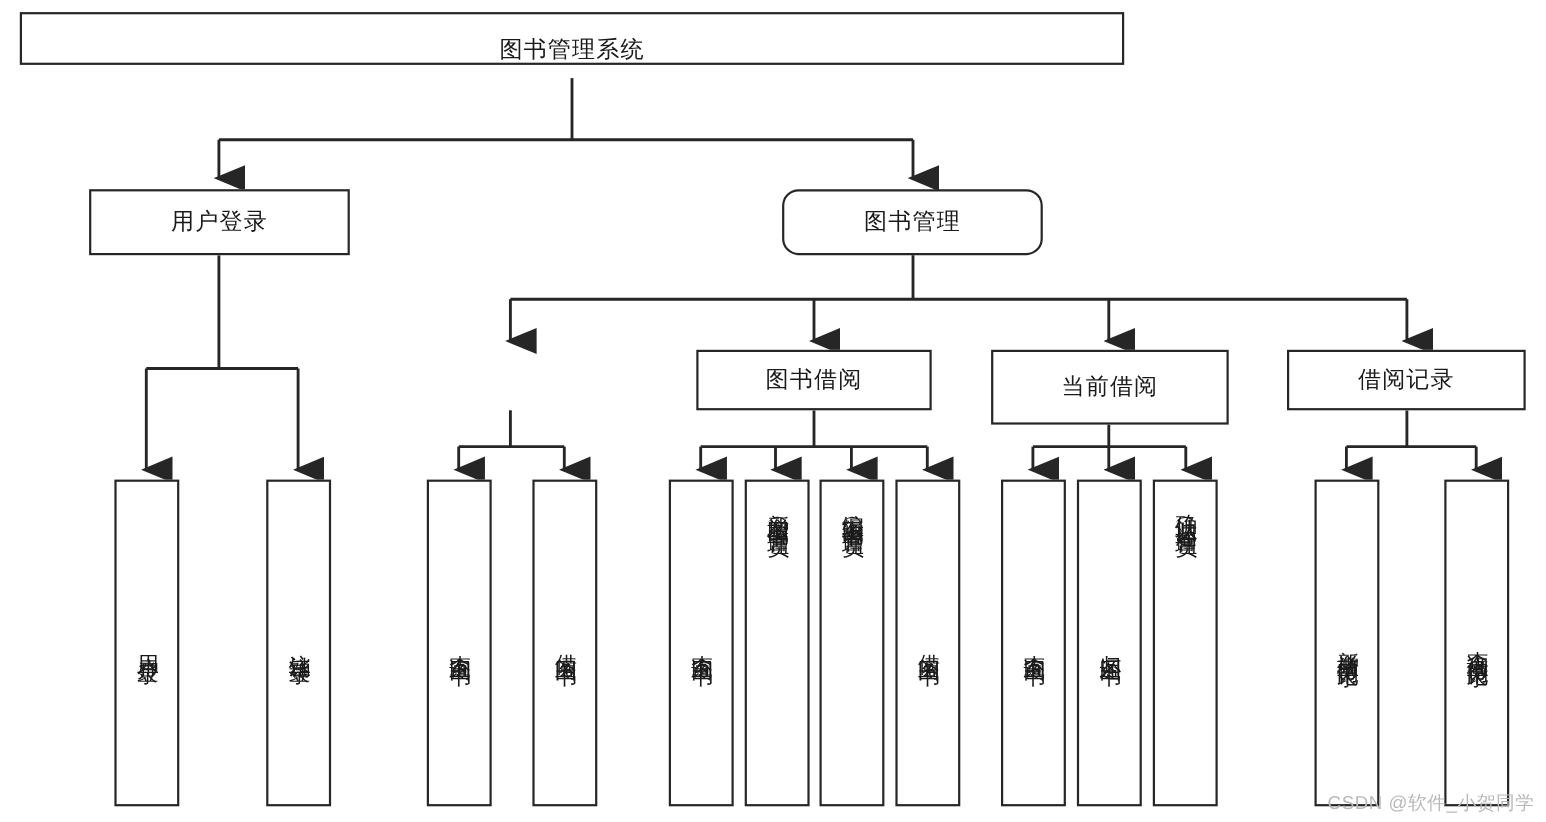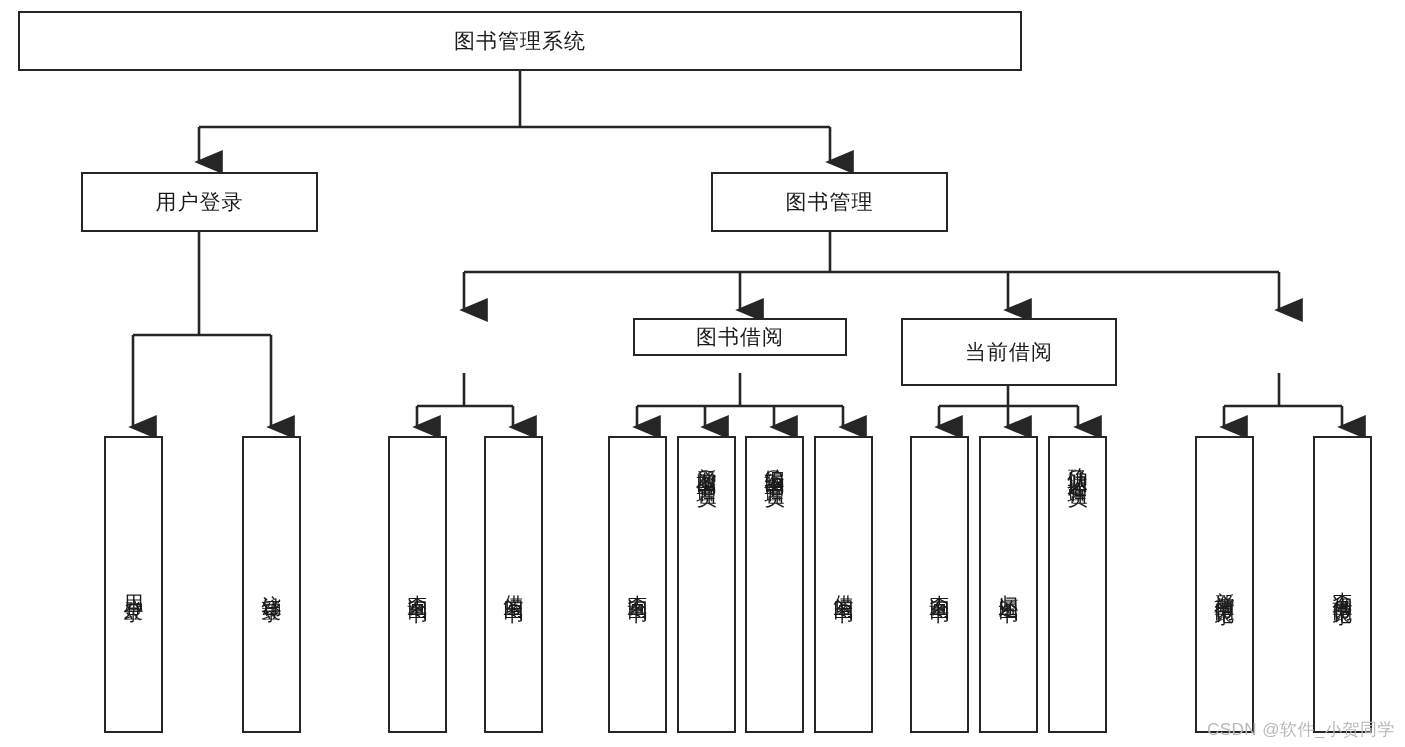--- a/index.html
+++ b/index.html
@@ -123,37 +123,40 @@
       <path d="M 1008 406 L 1008 427" marker-end="url(#arrow)"></path>
       <path d="M 1078 406 L 1078 427" marker-end="url(#arrow)"></path>
 
       <path d="M 1279 373 L 1279 406"></path>
       <path d="M 1224 406 L 1342 406"></path>
       <path d="M 1224 406 L 1224 427" marker-end="url(#arrow)"></path>
       <path d="M 1342 406 L 1342 427" marker-end="url(#arrow)"></path>
     </g>
   </svg>
 
-  <div class="node-box" style="left:18px; top:11px; width:1004px; height:60px;">
+  <div class="node-box" style="left:18px; top:11px; width:1004px; height:48px;align-items:flex-end;">
     <span class="node-label">图书管理系统</span>
   </div>
 
   <div class="node-box" style="left:81px; top:172px; width:237px; height:60px;">
     <span class="node-label">用户登录</span>
   </div>
-  <div class="node-box" style="left:711px; top:172px; width:237px; height:60px;">
+  <div class="node-box" style="left:711px; top:172px; width:237px; height:60px;border-radius:15px;">
     <span class="node-label">图书管理</span>
   </div>
 
-  <div class="node-box" style="left:633px; top:318px; width:214px; height:38px;">
+  <div class="node-box" style="left:633px; top:318px; width:214px; height:55px;">
     <span class="node-label">图书借阅</span>
   </div>
   <div class="node-box" style="left:901px; top:318px; width:216px; height:68px;">
     <span class="node-label">当前借阅</span>
   </div>
+  <div class="node-box" style="left:1170px; top:318px; width:217px; height:55px;">
+    <span class="node-label">借阅记录</span>
+  </div>
 
   <div class="leaf-box center-v" style="left:104px; top:436px; width:59px; height:297px;">
     <span class="leaf-label">用户登录</span>
   </div>
   <div class="leaf-box center-v" style="left:242px; top:436px; width:59px; height:297px;">
     <span class="leaf-label">注销登录</span>
   </div>
 
   <div class="leaf-box center-v" style="left:388px; top:436px; width:59px; height:297px;">
     <span class="leaf-label">查询图书</span>

